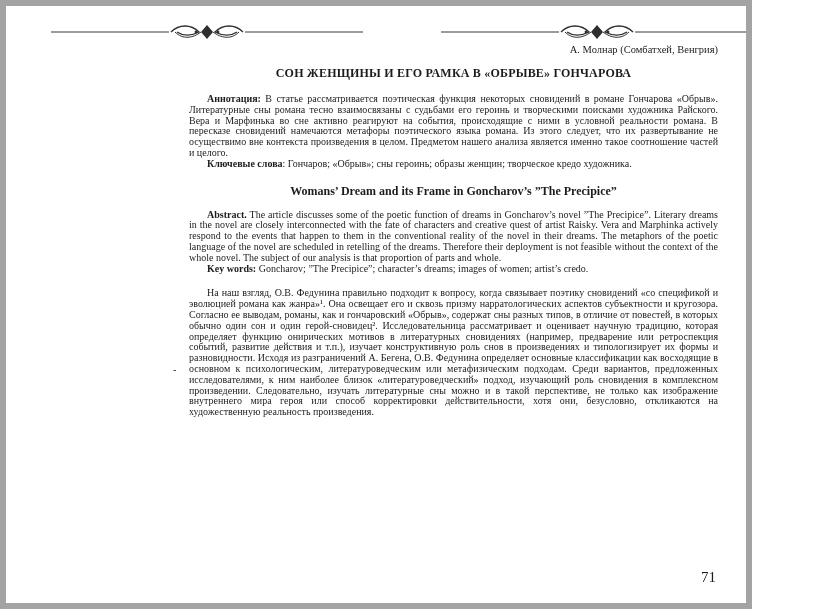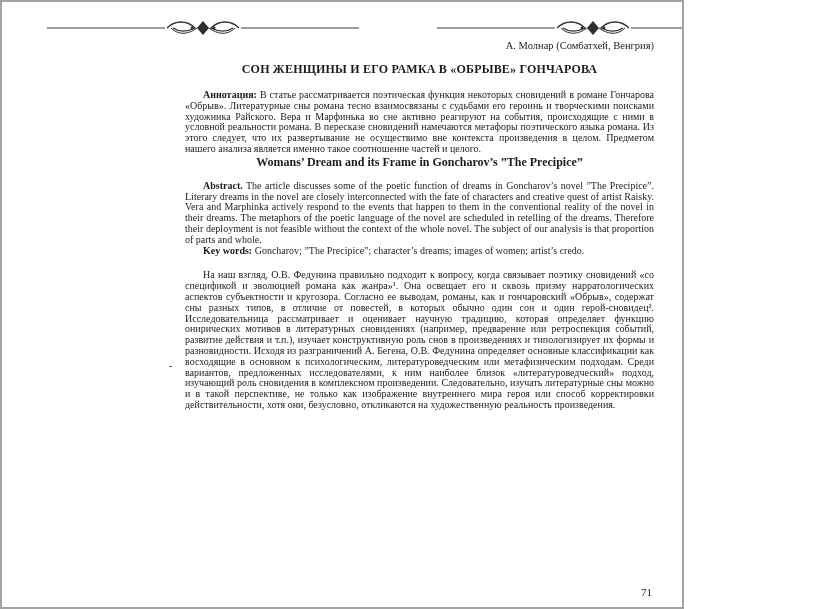--- a/index.html
+++ b/index.html
@@ -1,20 +1,20 @@
 <!DOCTYPE html>
 <html><head>
 <meta charset="utf-8">
 <style>
   html,body { margin:0; padding:0; background:#ffffff; }
   .page {
     position:relative;
-    width:684px; height:609px;
+    width:752px; height:609px;
     background:#ffffff;
-    border:2px solid #a3a3a3;
+    border:6px solid #a3a3a3;
     box-sizing:border-box;
     font-family:"Liberation Serif", serif;
     color:#1c1c1c;
     overflow:hidden;
   }
   .ornament { position:absolute; top:16px; height:20px; }
   .ornament-left  { left:45px;  width:312px; }
   .ornament-right { left:435px; width:312px; }
   .ornament svg { display:block; width:100%; height:100%; }
 
@@ -50,22 +50,22 @@
   .gap-after { margin-bottom:14px; }
   .author-en { margin-top:3px; }
   .margin-mark {
     position:absolute;
     left:167px; top:358px;
     font-size:10px;
     color:#1c1c1c;
   }
   .page-number {
     position:absolute;
-    right:30px; bottom:9px;
-    font-size:11px;
+    right:30px; bottom:17px;
+    font-size:15px;
     color:#1c1c1c;
   }
 </style>
 </head>
 <body>
 
 <div class="page">
 
   <div class="ornament ornament-left">
     <svg viewBox="0 0 312 20" xmlns="http://www.w3.org/2000/svg">
@@ -96,20 +96,21 @@
   </div>
 
   <div class="content">
 
     <p class="author-line">А. Молнар (Сомбатхей, Венгрия)</p>
 
     <h1 class="title-ru">СОН ЖЕНЩИНЫ И ЕГО РАМКА В «ОБРЫВЕ» ГОНЧАРОВА</h1>
 
     <p class="para"><b>Аннотация:</b><span> В статье рассматривается поэтическая функция некоторых сновидений в романе Гончарова «Обрыв». Литературные сны романа тесно взаимосвязаны с судьбами его героинь и творческими поисками художника Райского. Вера и Марфинька во сне активно реагируют на события, происходящие с ними в условной реальности романа. В пересказе сновидений намечаются метафоры поэтического языка романа. Из этого следует, что их развертывание не осуществимо вне контекста произведения в целом. Предметом нашего анализа является именно такое соотношение частей и целого.</span></p>
 
+    <p class="para gap-after"><b>Ключевые слова</b><span>: Гончаров; «Обрыв»; сны героинь; образы женщин; творческое кредо художника.</span></p>
 
 
     <h2 class="title-en">Womans’ Dream and its Frame in Goncharov’s ”The Precipice”</h2>
 
     <p class="para"><b>Abstract.</b><span> The article discusses some of the poetic function of dreams in Goncharov’s novel ”The Precipice”. Literary dreams in the novel are closely interconnected with the fate of characters and creative quest of artist Raisky. Vera and Marphinka actively respond to the events that happen to them in the conventional reality of the novel in their dreams. The metaphors of the poetic language of the novel are scheduled in retelling of the dreams. Therefore their deployment is not feasible without the context of the whole novel. The subject of our analysis is that proportion of parts and whole.</span></p>
 
     <p class="para gap-after"><b>Key words:</b><span> Goncharov; ”The Precipice”; character’s dreams; images of women; artist’s credo.</span></p>
 
     <p class="para">На наш взгляд, О.В. Федунина правильно подходит к вопросу, когда связывает поэтику сновидений «со спецификой и эволюцией романа как жанра»¹. Она освещает его и сквозь призму нарратологических аспектов субъектности и кругозора. Согласно ее выводам, романы, как и гончаровский «Обрыв», содержат сны разных типов, в отличие от повестей, в которых обычно один сон и один герой-сновидец². Исследовательница рассматривает и оценивает научную традицию, которая определяет функцию онирических мотивов в литературных сновидениях (например, предварение или ретроспекция событий, развитие действия и т.п.), изучает конструктивную роль снов в произведениях и типологизирует их формы и разновидности. Исходя из разграничений А. Бегена, О.В. Федунина определяет основные классификации как восходящие в основном к психологическим, литературоведческим или метафизическим подходам. Среди вариантов, предложенных исследователями, к ним наиболее близок «литературоведческий» подход, изучающий роль сновидения в комплексном произведении. Следовательно, изучать литературные сны можно и в такой перспективе, не только как изображение внутреннего мира героя или способ корректировки действительности, хотя они, безусловно, откликаются на художественную реальность произведения.</p>
 

